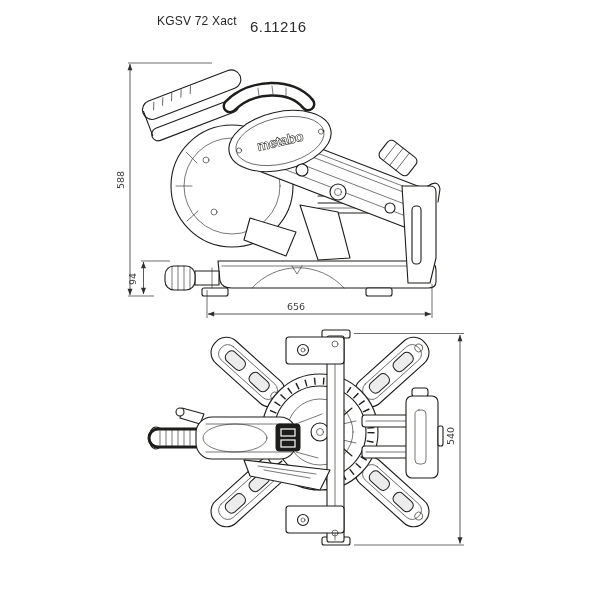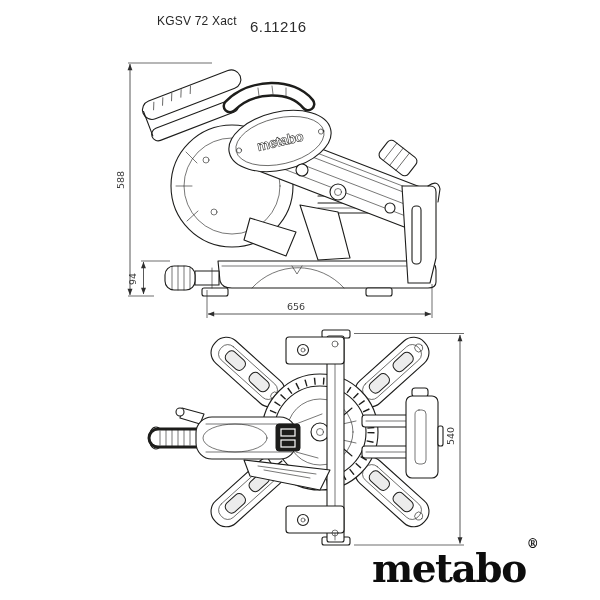--- a/index.html
+++ b/index.html
@@ -204,15 +204,14 @@
     </g>
 
     <g>
       <path class="ext" d="M354,333.5 H464"></path>
       <path class="ext" d="M354,545 H464"></path>
       <line class="dim" x1="460" y1="335" x2="460" y2="543.5" marker-start="url(#arrow)" marker-end="url(#arrow)"></line>
       <text class="dim-label" x="454" y="436" text-anchor="middle" transform="rotate(-90 454 436)">540</text>
     </g>
   </svg>
 
-  <div class="brand"><span>metabo</span><sup>®</sup></div>
 
 </div>
 
 </body></html>

